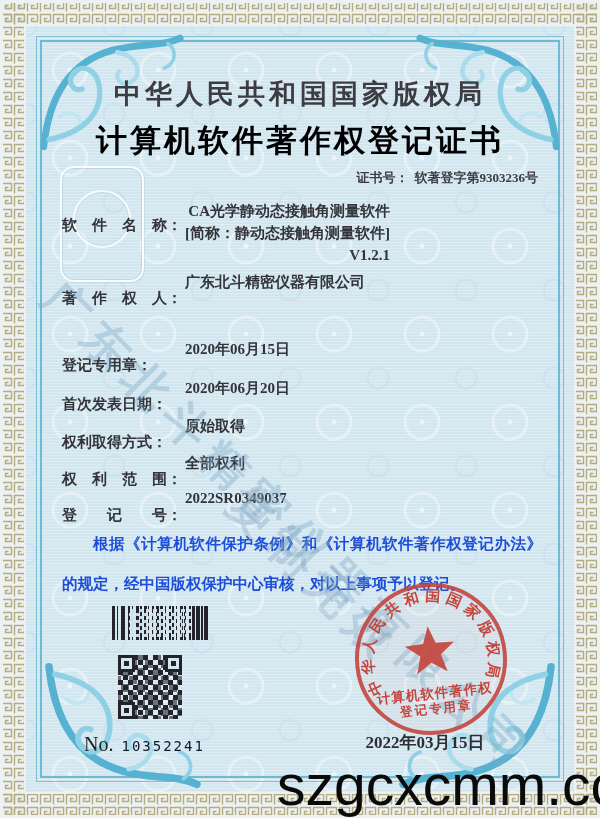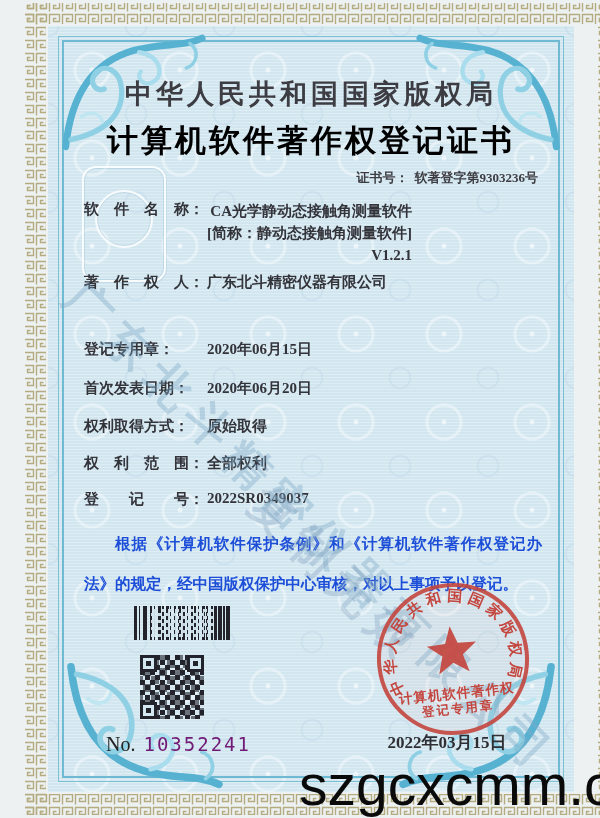--- a/index.html
+++ b/index.html
@@ -1,18 +1,18 @@
 <!DOCTYPE html>
 <html><head>
 <meta charset="utf-8">
 <style>
   html,body{margin:0;padding:0;}
   body{width:600px;height:818px;overflow:hidden;position:relative;
        background:#edf1f2;font-family:"Liberation Serif","DejaVu Serif",serif;}
-  .page{position:absolute;inset:0;margin-left:22px;}
+  .page{position:absolute;inset:0;}
 
   
   .greek-frame{position:absolute;inset:0;width:600px;height:818px;}
 
   
   .cert-bg{position:absolute;inset:26px;background-color:#d2e6f0;
     background-image:
       radial-gradient(circle, rgba(255,255,255,.55) 2px, transparent 3px),
       radial-gradient(circle, transparent 15px, rgba(255,255,255,.38) 16px, rgba(255,255,255,.38) 18px, transparent 19px),
       radial-gradient(circle, transparent 9px, rgba(186,214,229,.5) 10px, transparent 12px),
@@ -39,21 +39,21 @@
 
   
   .authority{position:absolute;left:0;right:0;top:76px;text-align:center;
     font-size:27px;font-weight:bold;letter-spacing:4px;color:#3c3c42;}
   .main-title{position:absolute;left:0;right:0;top:120px;text-align:center;
     font-size:31px;font-weight:bold;letter-spacing:3px;color:#000000;}
   .cert-no{position:absolute;right:62px;top:169px;font-size:13px;font-weight:bold;color:#3c3c42;}
   .cert-no span{margin-left:6px;text-align:right;}
 
   .row{position:absolute;left:62px;right:50px;color:#33333a;font-weight:bold;font-size:15px;}
-  .row .lbl{position:absolute;left:0;top:0;white-space:nowrap;}
+  .row .lbl{position:absolute;left:0;top:16px;white-space:nowrap;}
   .row .val{position:absolute;left:123px;top:0;white-space:nowrap;}
   .row .val div{line-height:22px;text-align:right;}
   .r-name{top:200px;} .r-holder{top:273px;} .r-dev{top:340px;} .r-pub{top:379px;}
   .r-acq{top:417px;} .r-scope{top:454px;} .r-reg{top:490px;}
 
   .statement{position:absolute;left:62px;right:58px;top:524px;font-size:15.5px;font-weight:bold;
     color:#1d4ed8;line-height:40px;text-align:justify;text-indent:2em;}
 
   
   .wm{position:absolute;white-space:nowrap;font-weight:bold;transform:rotate(45deg);transform-origin:0 0;pointer-events:none;}
@@ -95,21 +95,21 @@
   .seal-star{fill:#c4453e;opacity:.92;}
   .seal text{fill:#c4453e;font-weight:bold;text-anchor:middle;font-family:inherit;}
   .seal-ring-text{font-size:15px;letter-spacing:5px;}
   .seal-t1{font-size:13.5px;letter-spacing:1px;}
   .seal-t2{font-size:12.5px;letter-spacing:2px;}
 
   .issue-date{position:absolute;left:332px;top:731px;width:186px;text-align:center;
     font-size:17px;font-weight:bold;color:#2e2e33;}
 
   .serial{position:absolute;left:84px;top:733px;font-size:20px;color:#222;}
-  .serial .num{color:#701a75;font-family:"DejaVu Sans Mono",monospace;font-size:19px;letter-spacing:2px;margin-left:8px;}
+  .serial .num{color:#0f172a;font-family:"DejaVu Sans Mono",monospace;font-size:14px;letter-spacing:2px;margin-left:8px;}
 
   .site-text{position:absolute;left:277px;top:752px;font-family:"Liberation Sans","DejaVu Sans",sans-serif;
     font-size:57px;color:#0a0a0a;white-space:nowrap;}
 </style>
 </head>
 <body>
 
 <div class="page">
 
   <svg class="greek-frame">

